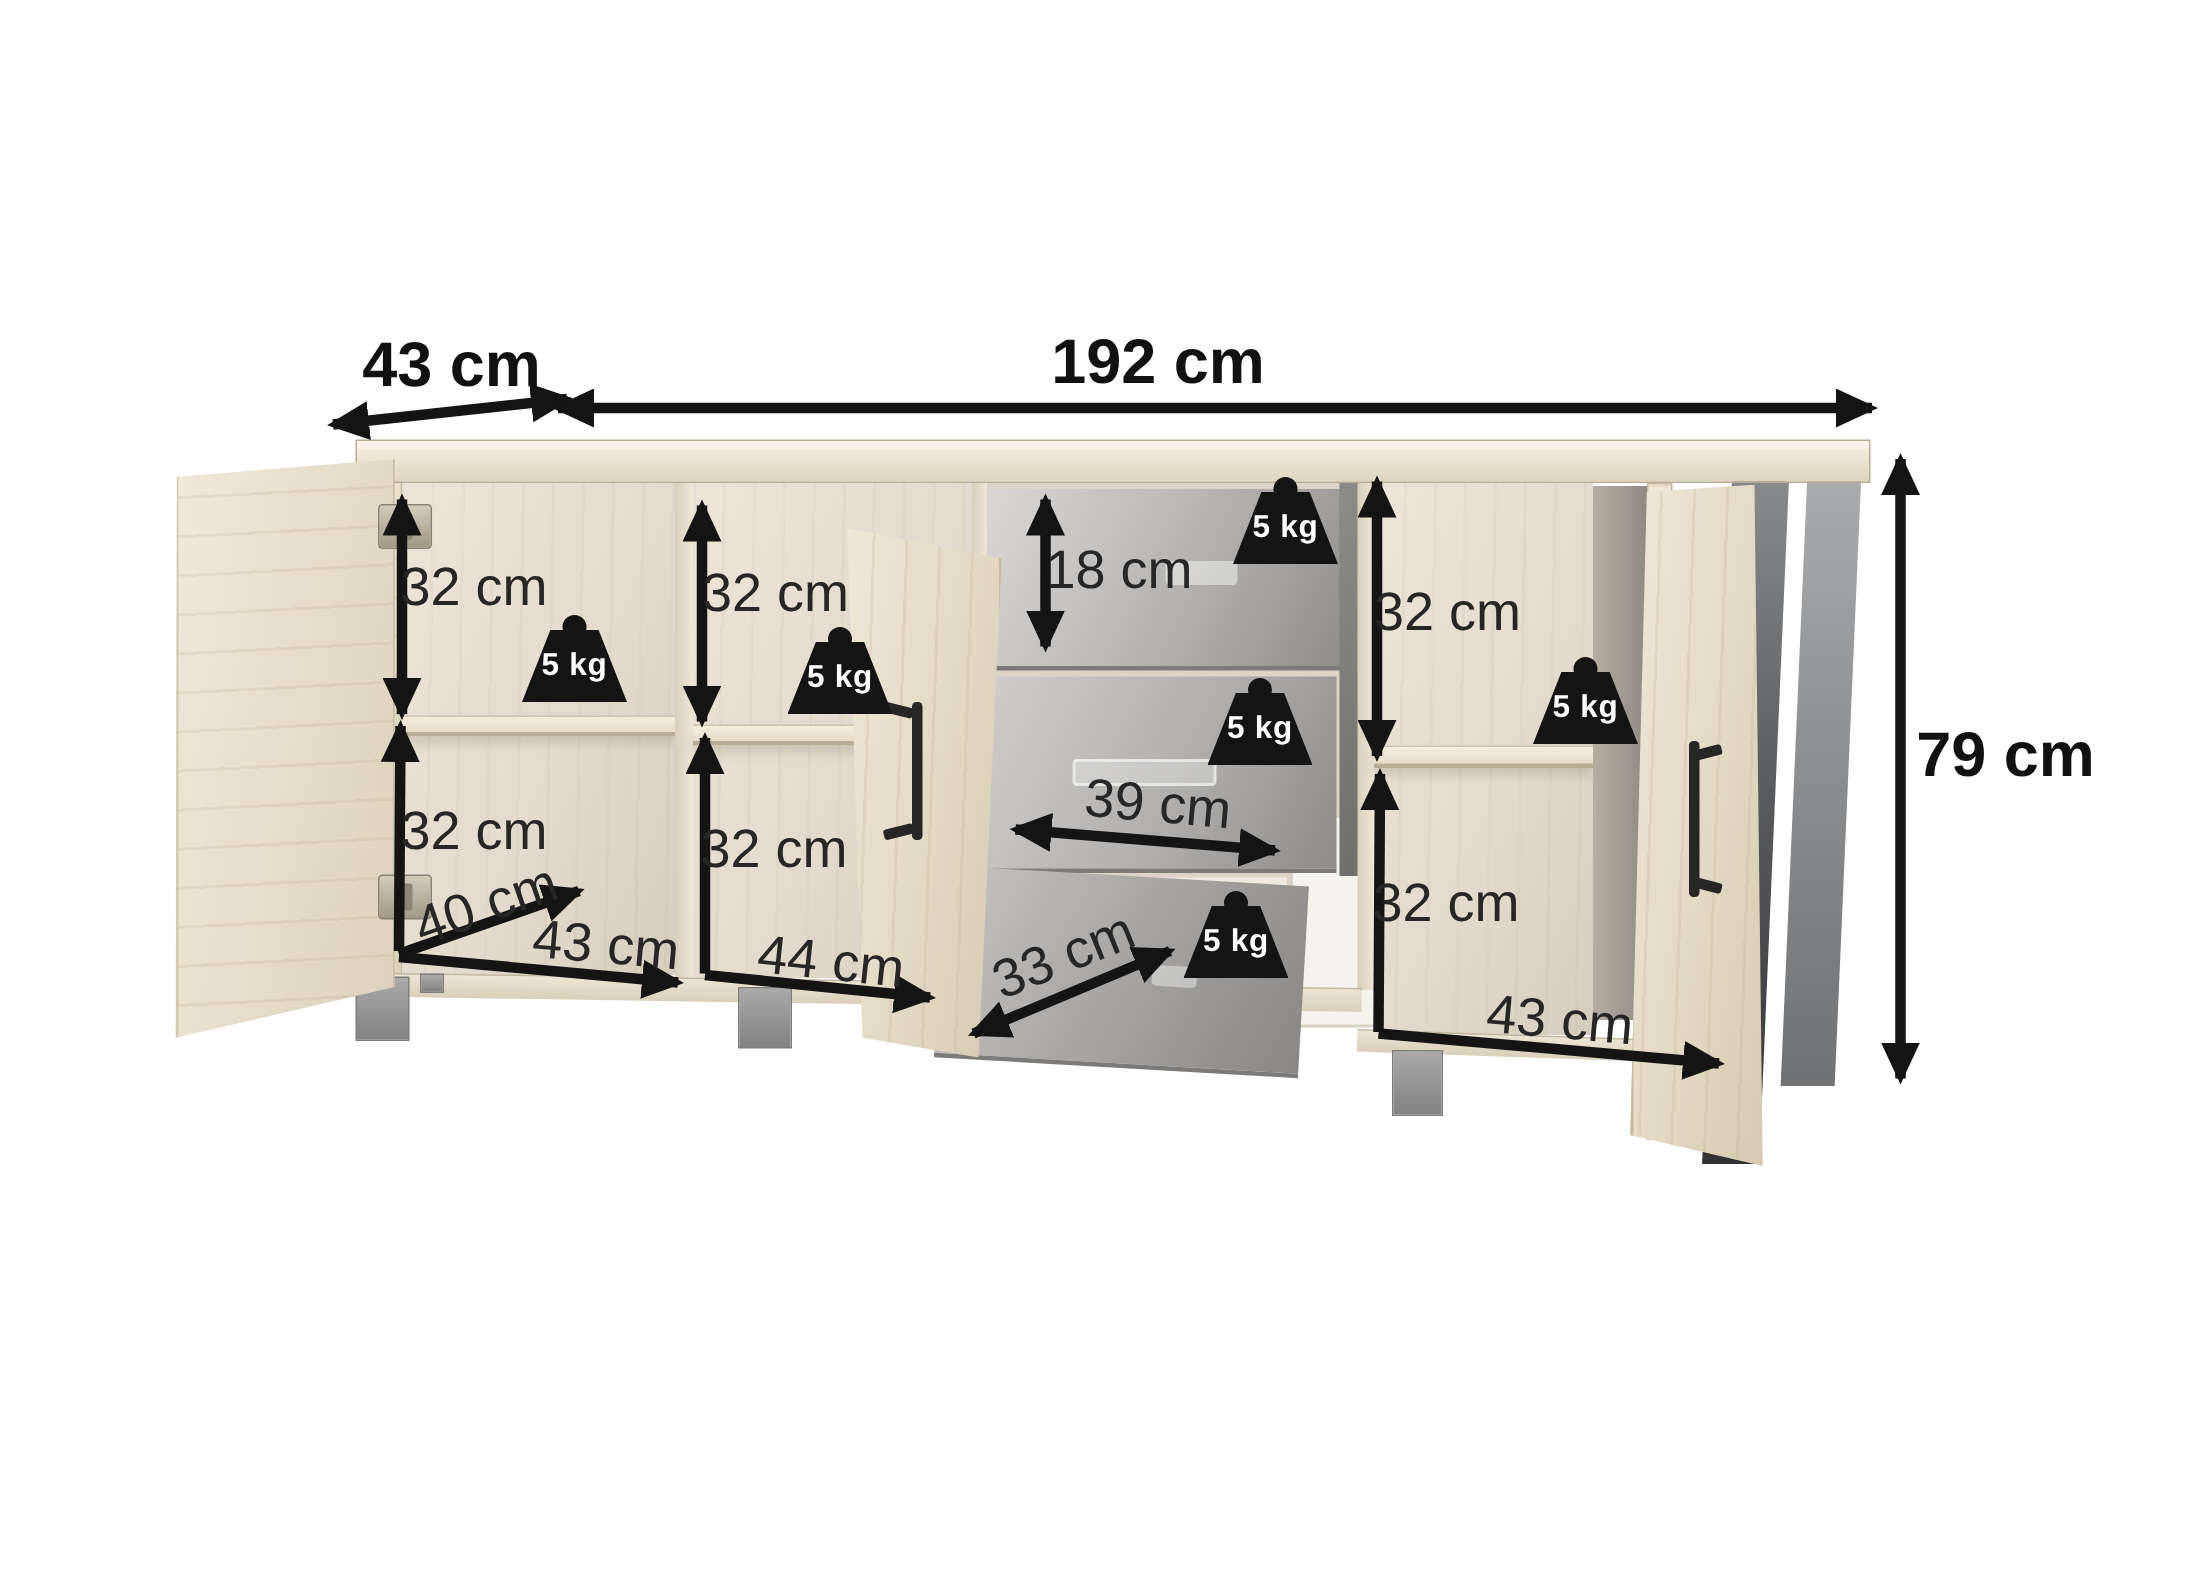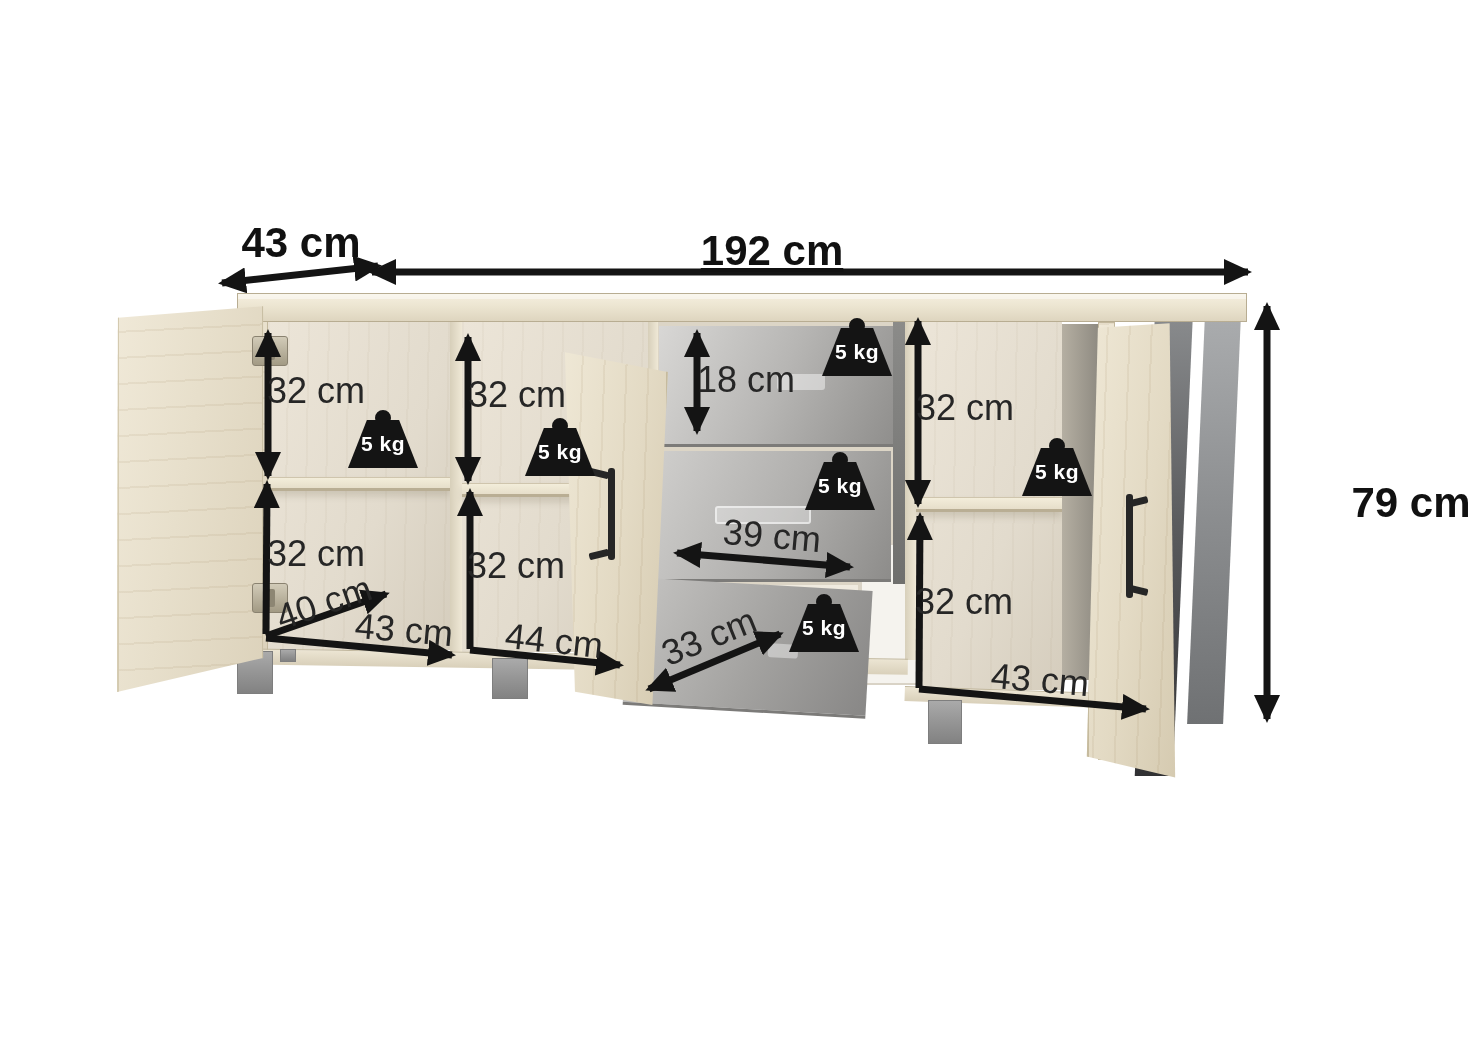--- a/index.html
+++ b/index.html
@@ -189,22 +189,22 @@
       <line x1="697" y1="333" x2="697" y2="431" marker-start="url(#ahS)" marker-end="url(#ahE)"></line>
       <line x1="677" y1="553" x2="850" y2="567" marker-start="url(#ahS)" marker-end="url(#ahE)"></line>
       <line x1="649" y1="689" x2="780" y2="634" marker-start="url(#ahS)" marker-end="url(#ahE)"></line>
       <line x1="918" y1="321" x2="918" y2="504" marker-start="url(#ahS)" marker-end="url(#ahE)"></line>
       <line x1="920" y1="516" x2="919" y2="688" marker-start="url(#ahS)"></line>
       <line x1="919" y1="689" x2="1146" y2="709" marker-end="url(#ahE)"></line>
     </g>
   </svg>
 
   <div class="dim b" style="left:301px;top:243px;">43 cm</div>
-  <div class="dim b" style="left:772px;top:251px;text-decoration:underline;">192 cm</div>
-  <div class="dim b" style="left:1411px;top:503px;">79 cm</div>
+  <div class="dim b" style="left:772px;top:241px;">192 cm</div>
+  <div class="dim b" style="left:1337px;top:503px;">79 cm</div>
 
   <div class="dim" style="left:316px;top:391px;">32 cm</div>
   <div class="dim" style="left:316px;top:554px;">32 cm</div>
   <div class="dim" style="left:324px;top:603px;transform:translate(-50%,-50%) rotate(-19deg);">40 cm</div>
   <div class="dim" style="left:404px;top:630px;transform:translate(-50%,-50%) rotate(5deg);">43 cm</div>
 
   <div class="dim" style="left:517px;top:395px;">32 cm</div>
   <div class="dim" style="left:516px;top:566px;">32 cm</div>
   <div class="dim" style="left:554px;top:641px;transform:translate(-50%,-50%) rotate(6deg);">44 cm</div>
 

